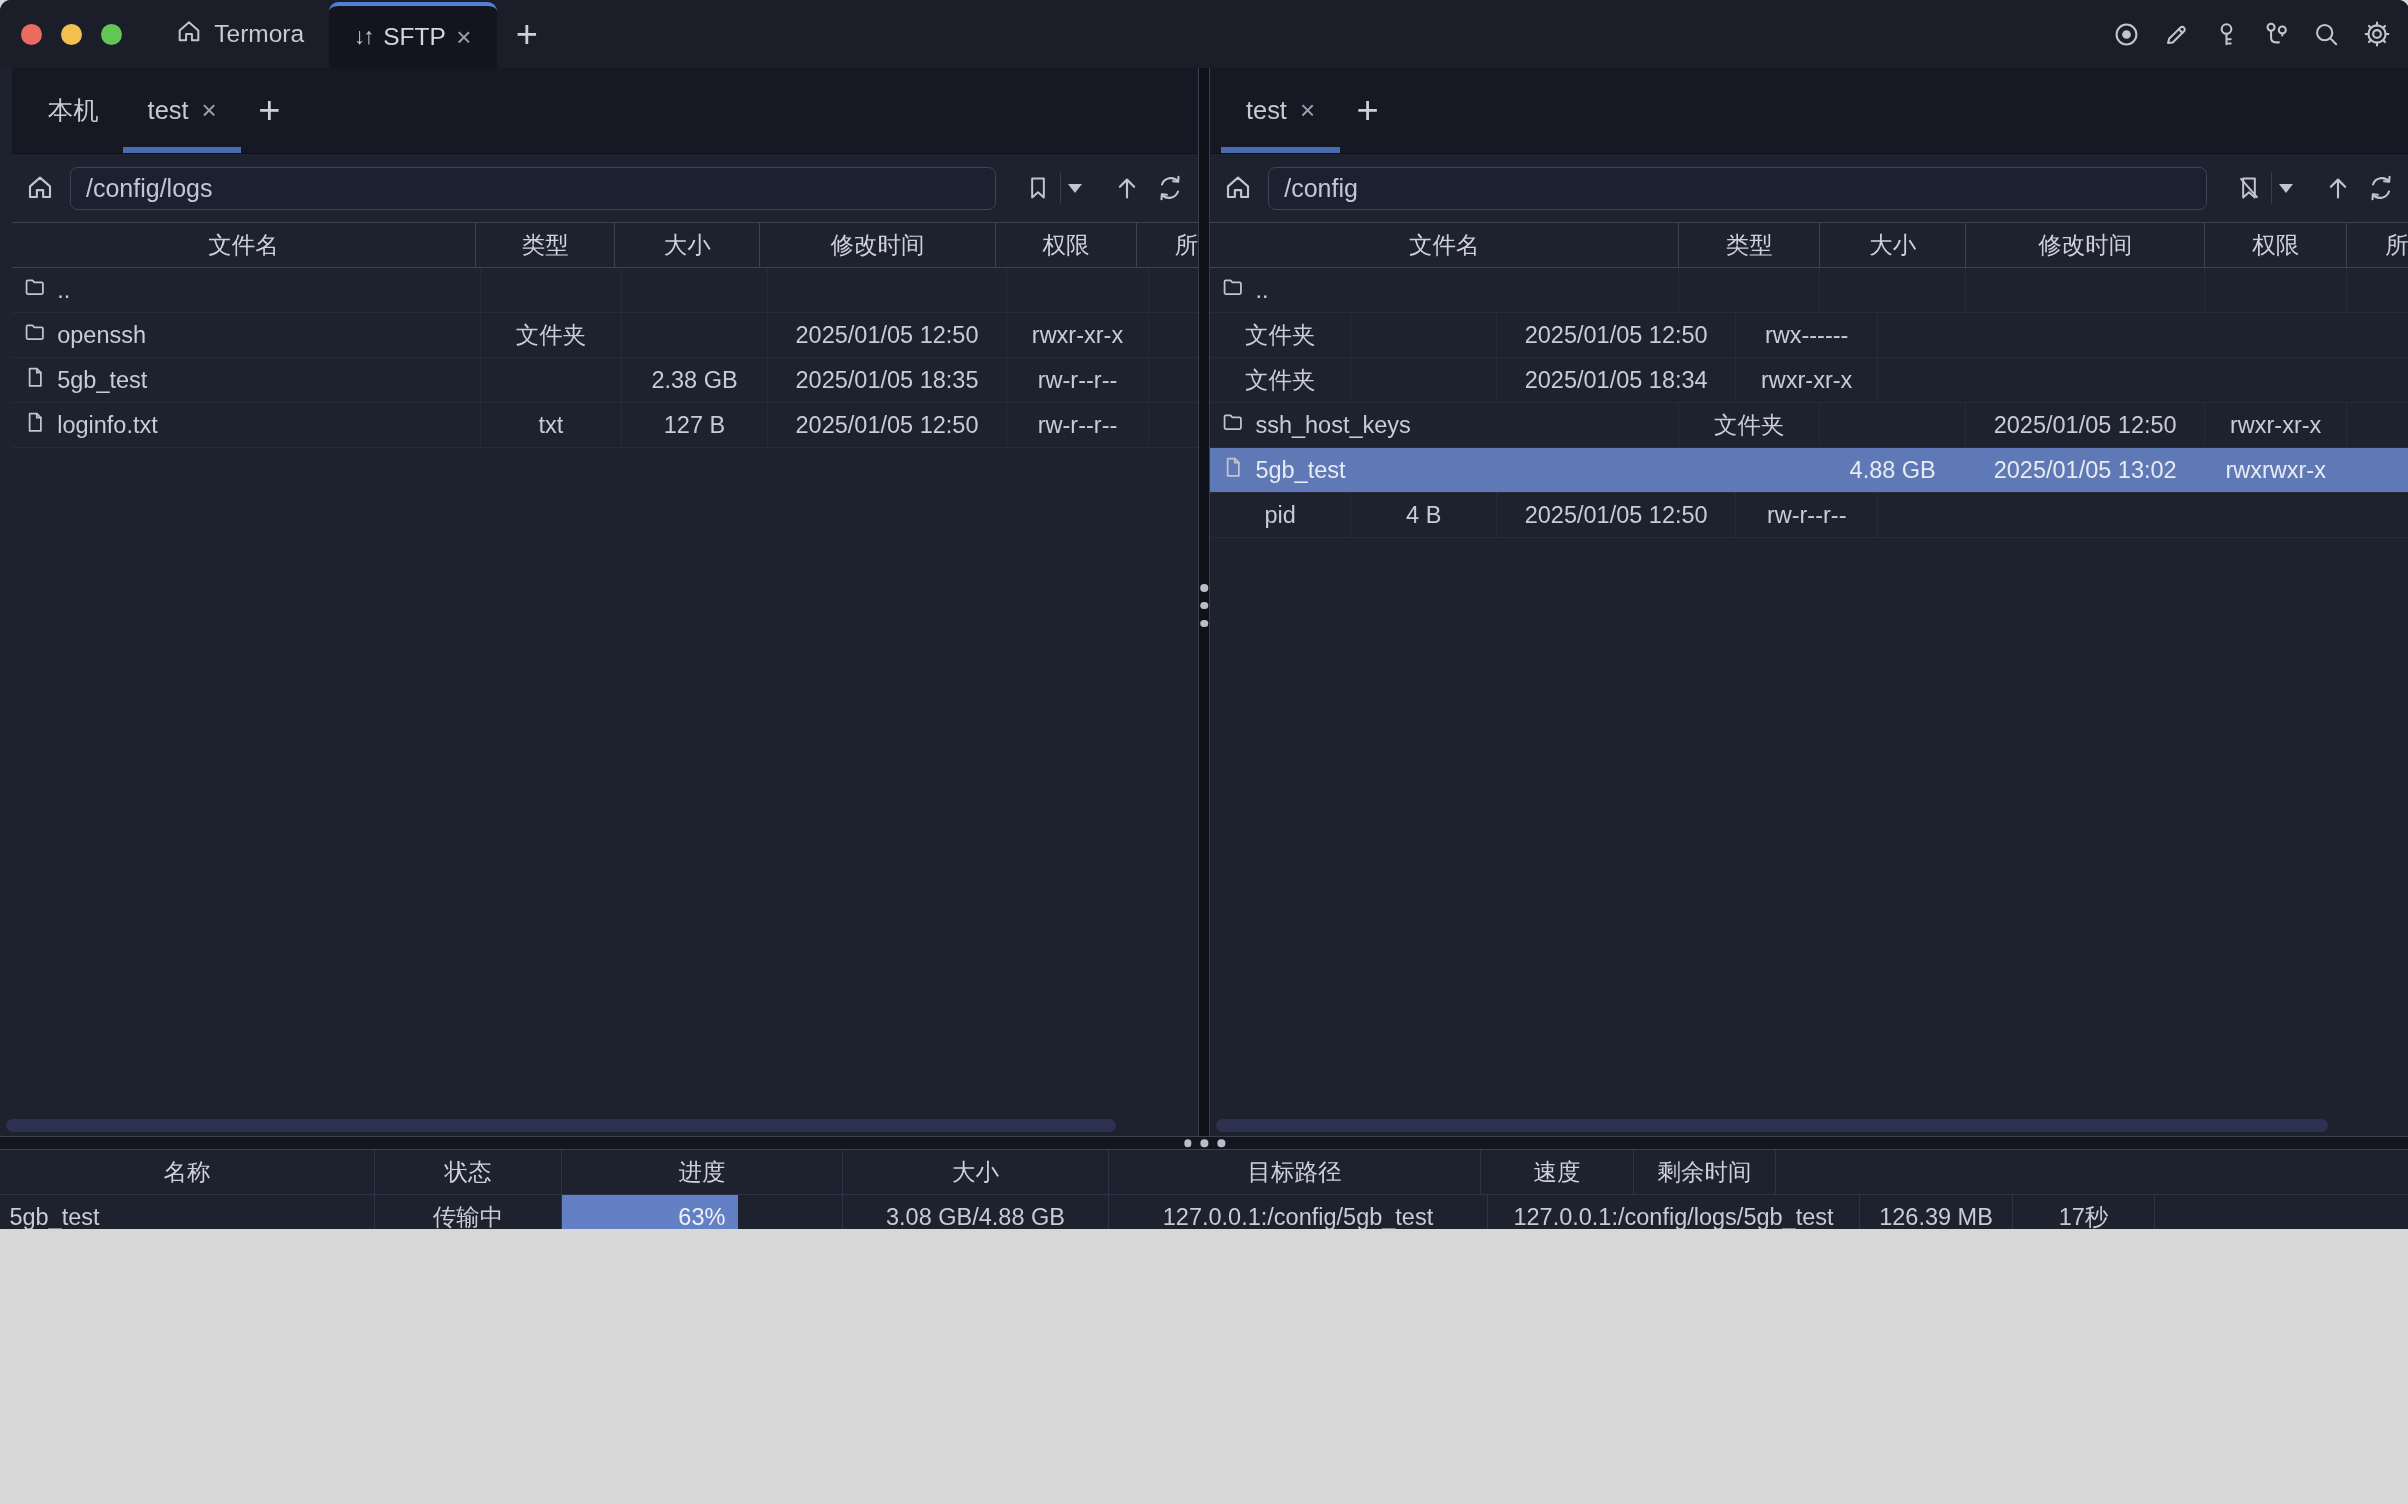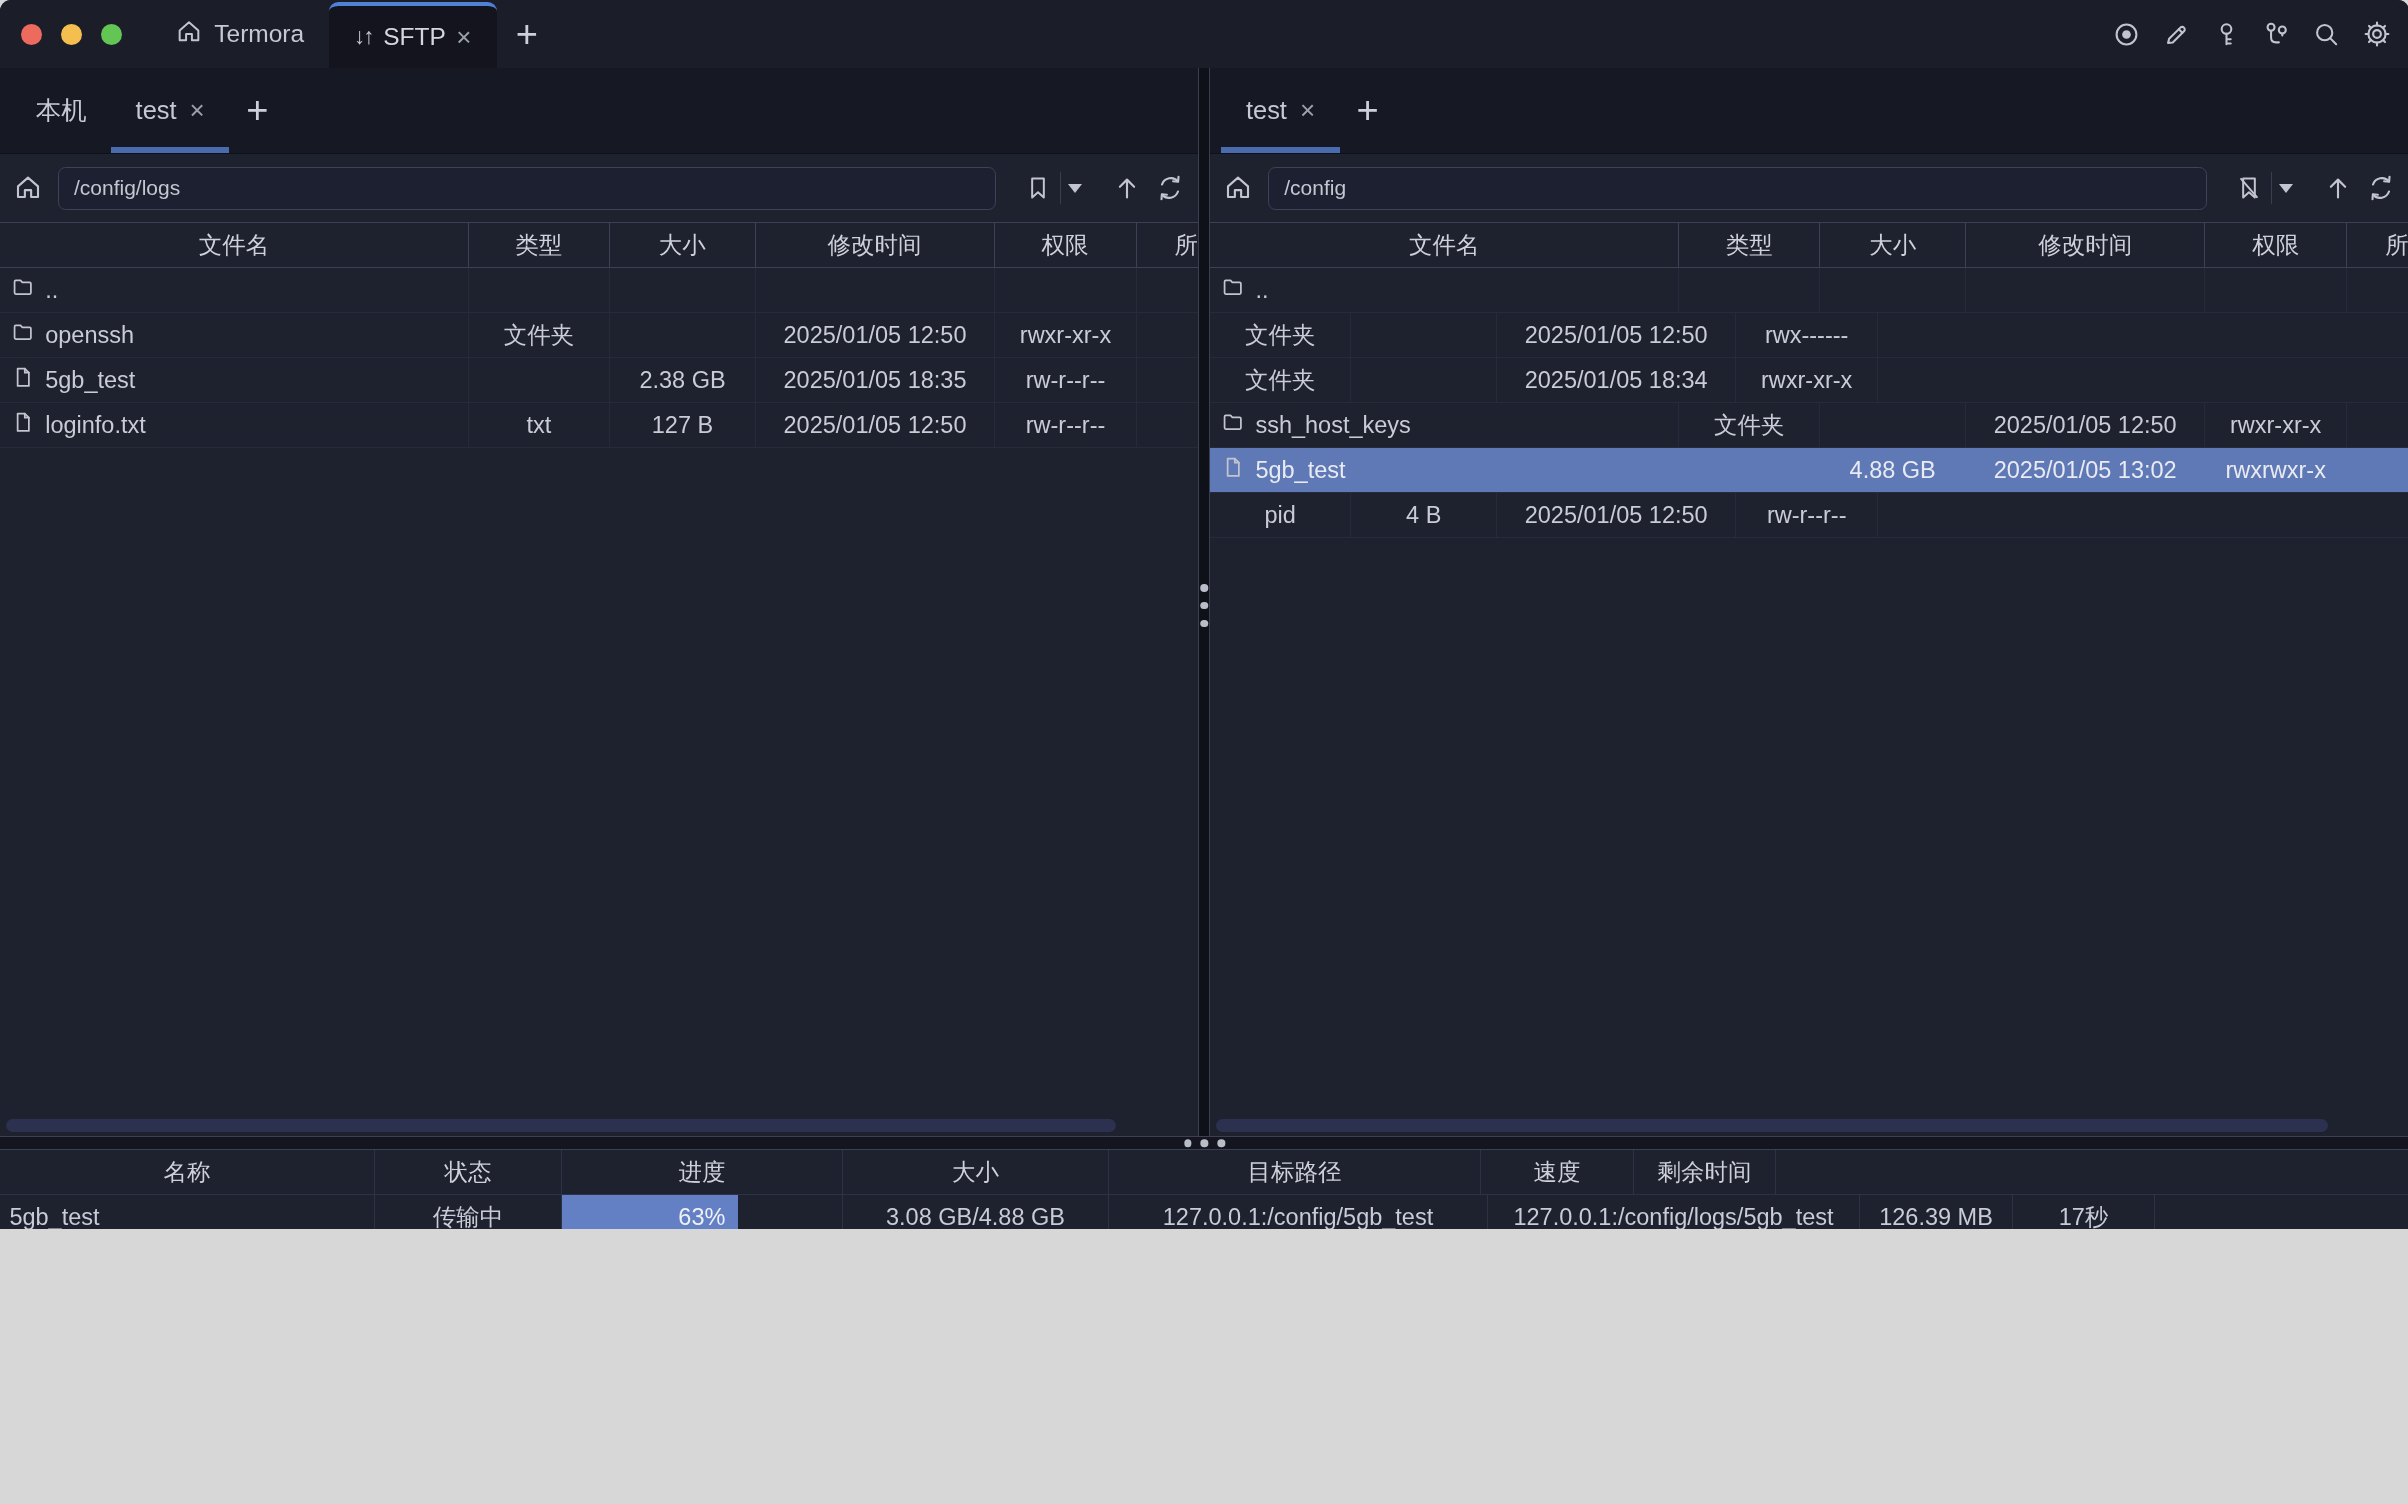--- a/index.html
+++ b/index.html
@@ -20,40 +20,40 @@
   .tab-close{ color:#9ba0ad; font-size:26px; line-height:1; }
   .newtab{ margin-left:19px; font-size:38px; font-weight:300; color:#ccd0d9; line-height:1; }
   .tb-actions{ margin-left:auto; margin-right:17px; display:flex; align-items:center; gap:21px; }
   .tb-actions svg{ display:block; }
   svg .st{ fill:none; stroke:#c2c5cf; stroke-width:1.7; stroke-linecap:round; stroke-linejoin:round; }
   svg .fl{ fill:#c2c5cf; stroke:none; }
 
   
   .main{ display:flex; height:1068px; }
   .pane{ position:relative; background:#1e212e; }
-  .pane.left{ width:1198px; } .pane.right{ width:1199px; }
+  .pane.left{ width:1198px;padding-left:12px; } .pane.right{ width:1199px; }
   .vsplit{ width:12.2px; background:#0f1119; border-left:0.9px solid #3a3e50; border-right:0.9px solid #3a3e50;
            position:relative; }
   .vdots{ position:absolute; left:50%; top:516px; transform:translateX(-50%); display:flex;
           flex-direction:column; gap:10.4px; }
   .vdots i, .hdots i{ width:7.5px; height:7.5px; border-radius:50%; background:#b9bdc8; display:block; }
 
   
   .pane-tabs{ height:86px; background:#161823; border-bottom:0.9px solid #0f1119; display:flex;
               align-items:stretch; padding-left:11.3px; font-size:25.4px; color:#c6c9d3; }
   .ptab{ position:relative; display:flex; align-items:center; gap:13px; padding:0 24.5px; }
   .ptab .x{ color:#9ba0ad; font-size:26px; }
   .ptab.active::after{ content:""; position:absolute; left:0; right:0; bottom:0; height:5.6px; background:#4a6cae; }
   .ptab-plus{ display:flex; align-items:center; padding:0 17px; font-size:38px; font-weight:300; color:#ccd0d9; }
 
   
   .path-row{ height:68px; display:flex; align-items:center; padding-left:13px; }
   .home-ic{ flex:0 0 auto; }
   .path-input{ flex:1 1 auto; margin-left:15px; height:43px; background:#1d2030; border:0.9px solid #3f4355;
-               border-radius:7.5px; color:#c3c7d1; font-size:21px; padding:0 15px; outline:none;
+               border-radius:7.5px; color:#c3c7d1; font-size:25px; padding:0 15px; outline:none;
                font-family:inherit; }
   .path-icons{ flex:0 0 auto; display:flex; align-items:center; margin-left:15px; padding-right:13px; }
   .sep{ width:0.9px; height:32px; background:#3a3e50; margin:0 7.5px 0 7.5px; }
   .caret{ width:0; height:0; border-left:7.5px solid transparent; border-right:7.5px solid transparent;
           border-top:9.4px solid #c2c5cf; margin-right:17px; }
   .pbtn{ display:flex; align-items:center; justify-content:center; margin-left:13px; }
 
   
   .ftable{ border-top:0.9px solid #3c4054; font-size:23.5px; }
   .frow{ display:flex; height:45px; border-bottom:0.9px solid #272a3d; align-items:stretch; }

